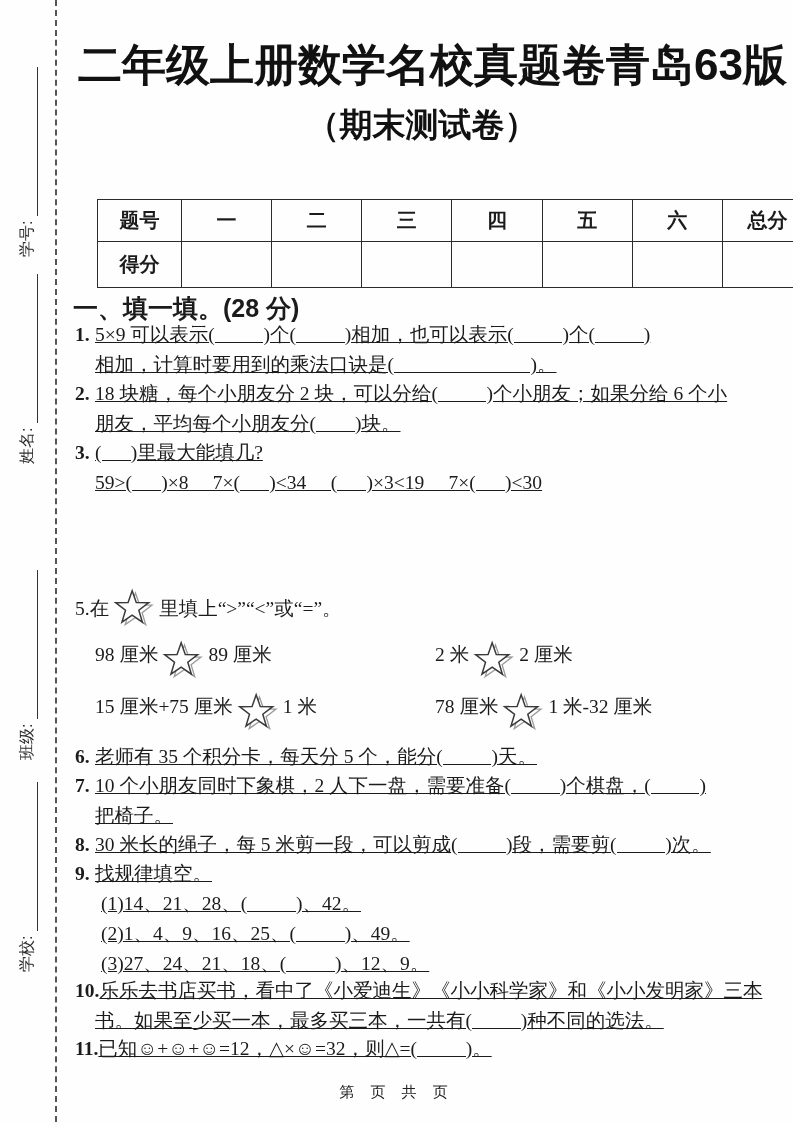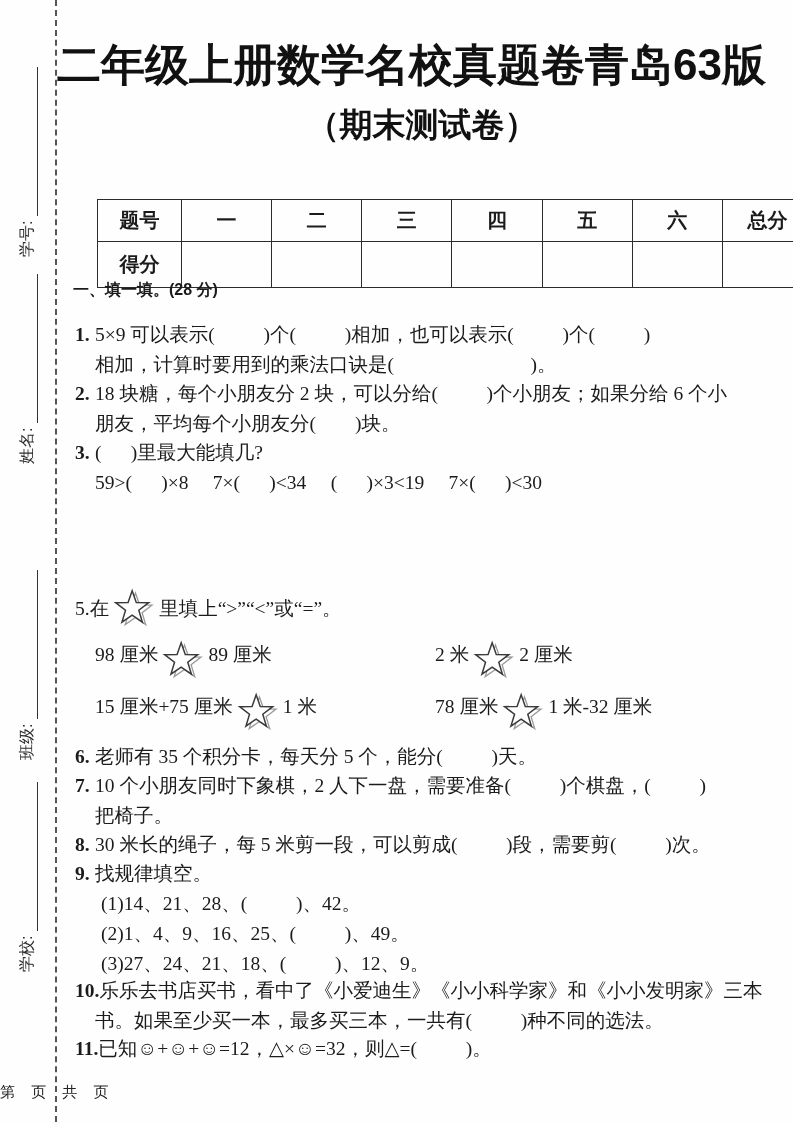--- a/index.html
+++ b/index.html
@@ -19,21 +19,21 @@
     transform:rotate(-90deg);
     display:flex; align-items:flex-end;
     font-family:"Liberation Sans","DejaVu Sans",sans-serif;
     font-size:16px; color:#2a2a2a;
   }
   .side-field .lbl { white-space:nowrap; margin-right:5px; }
   .side-field .uline { flex:1; border-bottom:1.6px solid #333; height:20px; }
   
   .main { position:absolute; left:57px; top:0; width:736px; height:1122px; }
   .title {
-    position:absolute; top:36px; left:0; width:730px; text-align:left;
+    position:absolute; top:36px; left:0; width:730px; text-align:right;
     font-family:"Liberation Sans","DejaVu Sans",sans-serif;
     font-weight:900; font-size:44px; letter-spacing:0px; color:#111;
     white-space:nowrap;
   }
   .subtitle {
     position:absolute; top:103px; left:0; width:730px; text-align:center;
     font-family:Liberation Serif, serif;
     font-weight:800; font-size:33px; color:#111; white-space:nowrap;
   }
   .meta {
@@ -49,36 +49,36 @@
   table.score td {
     border:1.6px solid #2b2b2b; text-align:center; vertical-align:middle;
     font-family:"Liberation Sans","DejaVu Sans",sans-serif;
     font-weight:700; font-size:20px;
   }
   table.score tr.r1 td { height:42px; }
   table.score tr.r2 td { height:46px; }
   td.c0 { width:84px; }
   
   .section-heading {
-    position:absolute; left:16px; top:280px;
-    font-family:"Liberation Sans","DejaVu Sans",sans-serif;
-    font-weight:800; font-size:16px; white-space:pre;
+    position:absolute; left:16px; top:292px;
+    font-family:"Liberation Sans","DejaVu Sans",sans-serif;
+    font-weight:800; font-size:25px; white-space:pre;
   }
   .q { position:absolute; left:18px; width:700px; font-size:19.5px; line-height:30px; }
-  .qline { white-space:pre; }
+  .qline { white-space:pre;text-decoration:underline; }
   .qline .qnum { font-weight:700; display:inline-block; min-width:20px; }
   .qline.cont { padding-left:20px; }
   .qline.sub  { padding-left:26px; }
   
   .q5row { display:flex; align-items:center; white-space:pre; height:52px; }
   .q5row .cell { display:flex; white-space:pre; }
   .q5row .cell.first { width:340px; }
   svg.star { width:44px; height:42px; margin:0 3px; flex:0 0 auto; }
   .footer {
-    position:absolute; left:0; top:1083px; width:793px; text-align:left;
+    position:absolute; left:0; top:1083px; width:793px; text-align:center;
     font-family:"Liberation Sans","DejaVu Sans",sans-serif;
     font-size:15px; letter-spacing:6px; color:#222; white-space:pre;
   }
 </style>
 </head>
 <body>
 
 <svg width="0" height="0" style="position:absolute">
   <defs>
     <g id="starShape">

